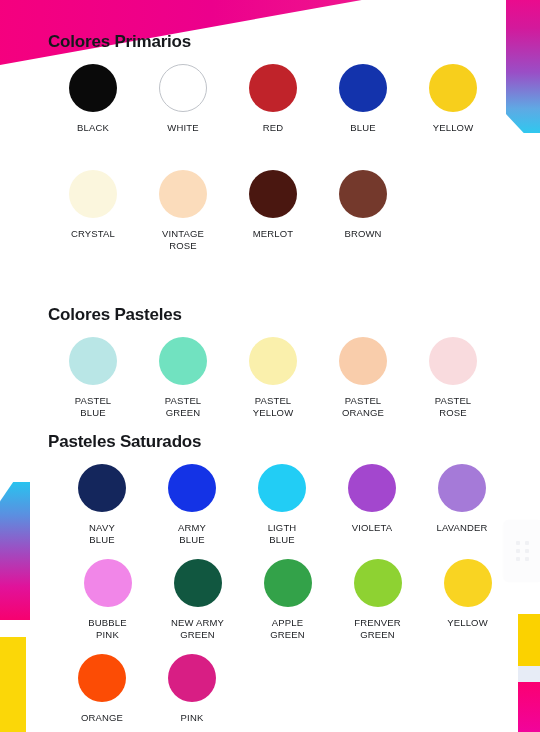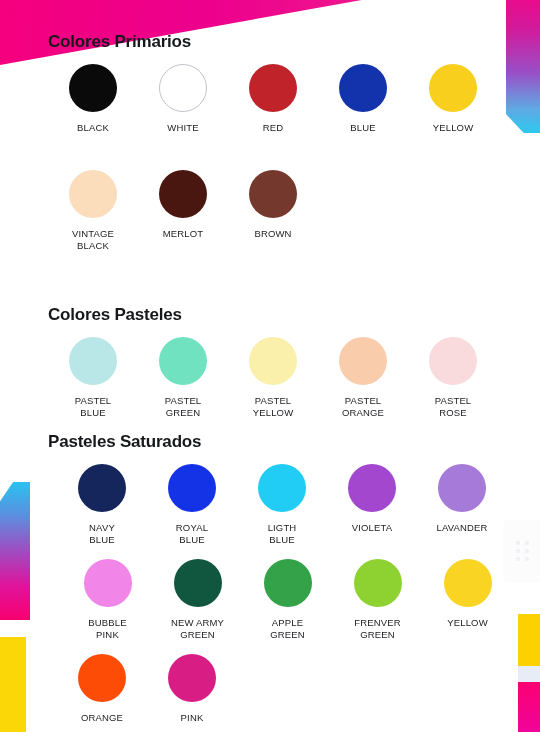--- a/index.html
+++ b/index.html
@@ -209,23 +209,27 @@
               <div class="dot" style="background: rgb(247, 207, 28);"></div>
               <div class="swatch-label">YELLOW</div>
             </div>
           </div>
         </div>
       </div>
       <div class="section" style="top: 170px; left: 48px;">
         <div>
           <div class="swatch-row" style="margin-left: 0px;">
             <div class="swatch">
+              <div class="dot" style="background: rgb(251, 246, 221);"></div>
+              <div class="swatch-label">CRYSTAL</div>
+            </div>
+            <div class="swatch">
               <div class="dot" style="background: rgb(251, 220, 187);"></div>
               <div class="swatch-label">VINTAGE
-BLACK</div>
+ROSE</div>
             </div>
             <div class="swatch">
               <div class="dot" style="background: rgb(74, 23, 16);"></div>
               <div class="swatch-label">MERLOT</div>
             </div>
             <div class="swatch">
               <div class="dot" style="background: rgb(116, 57, 44);"></div>
               <div class="swatch-label">BROWN</div>
             </div>
           </div>
@@ -267,21 +271,21 @@
         <div class="section-title">Pasteles Saturados</div>
         <div>
           <div class="swatch-row" style="margin-left: 9px;">
             <div class="swatch">
               <div class="dot" style="background: rgb(20, 38, 92);"></div>
               <div class="swatch-label">NAVY
 BLUE</div>
             </div>
             <div class="swatch">
               <div class="dot" style="background: rgb(20, 51, 230);"></div>
-              <div class="swatch-label">ROYAL
+              <div class="swatch-label">ARMY
 BLUE</div>
             </div>
             <div class="swatch">
               <div class="dot" style="background: rgb(34, 205, 245);"></div>
               <div class="swatch-label">LIGTH
 BLUE</div>
             </div>
             <div class="swatch">
               <div class="dot" style="background: rgb(163, 71, 206);"></div>
               <div class="swatch-label">VIOLETA</div>

